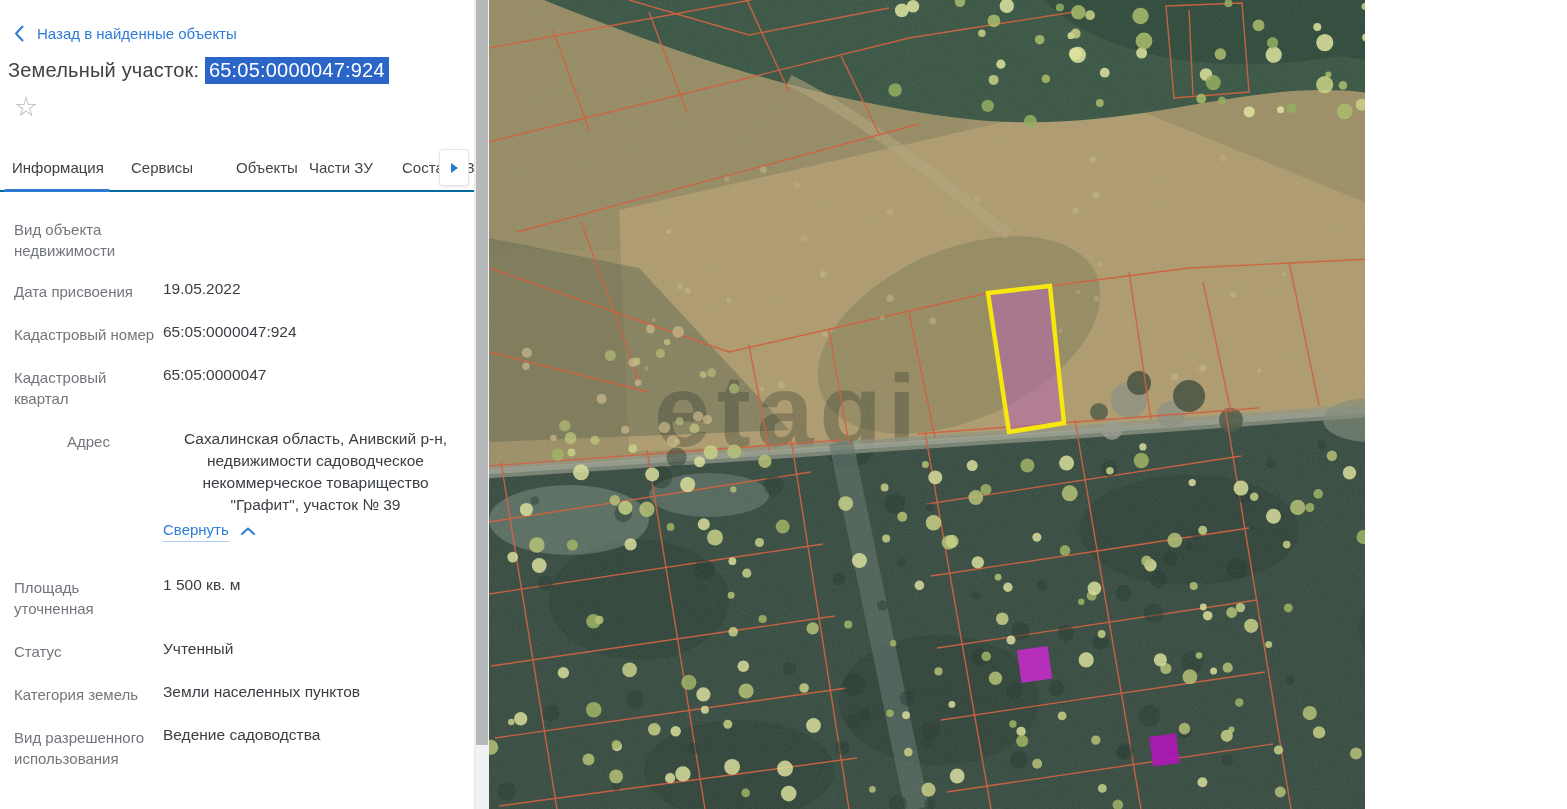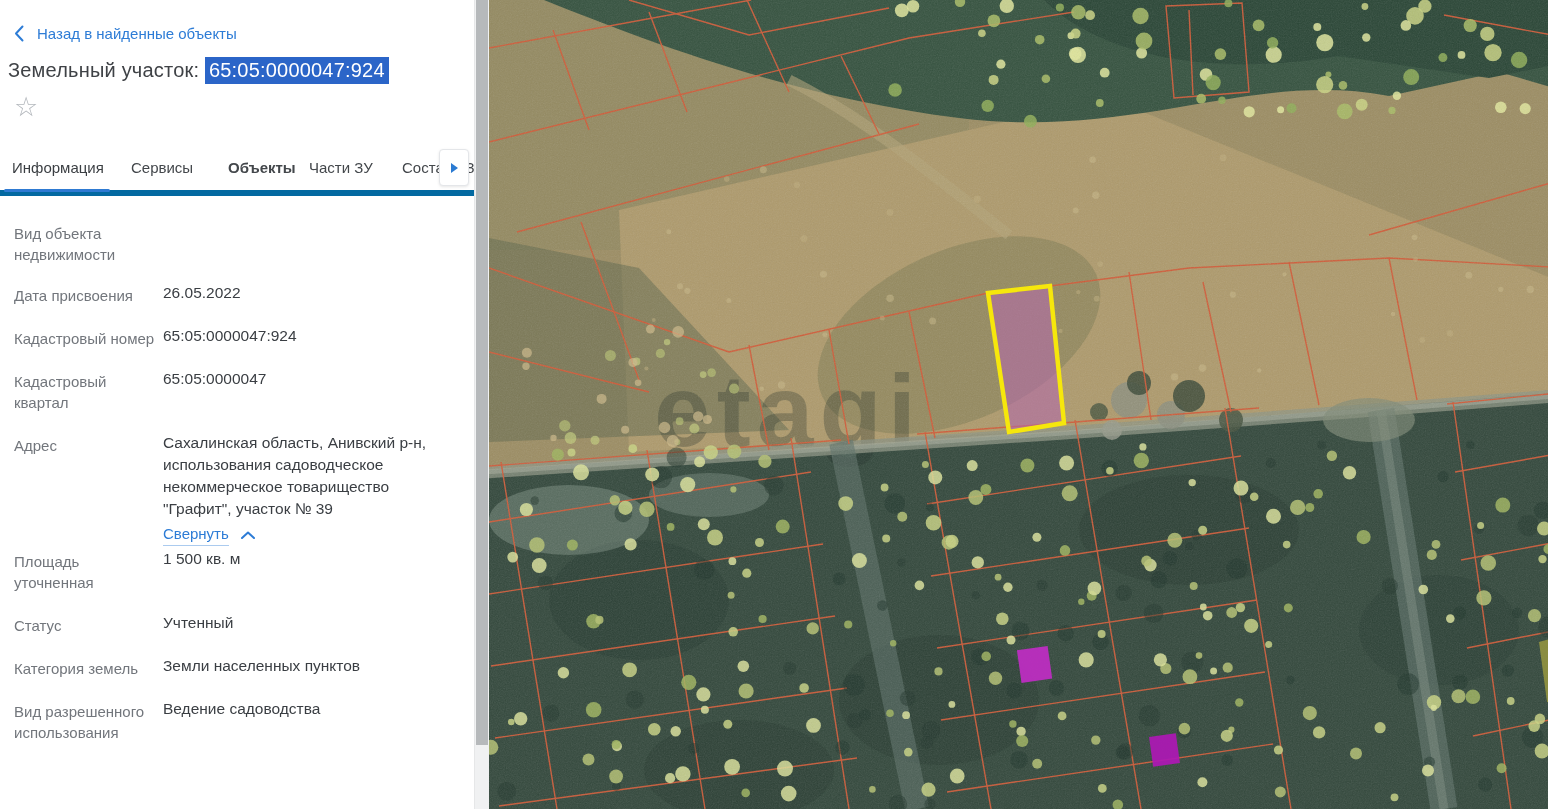--- a/index.html
+++ b/index.html
@@ -1,24 +1,24 @@
 <!DOCTYPE html>
 <html><head>
 <meta charset="utf-8">
 <style>
   html,body{margin:0;padding:0;background:#ffffff;}
-  .app{position:relative;width:1548px;height:809px;display:flex;font-family:"Liberation Sans",sans-serif;overflow:hidden;background:#0c4a6e;}
+  .app{position:relative;width:1365px;height:809px;display:flex;font-family:"Liberation Sans",sans-serif;overflow:hidden;background:#0c4a6e;}
   
   .panel{width:474px;min-width:474px;height:809px;background:#fff;position:relative;overflow:hidden;}
   .back{display:flex;align-items:center;gap:13px;margin:25px 0 0 14px;color:#2d7cd6;font-size:15px;text-decoration:none;cursor:pointer;}
   .back svg{flex:0 0 auto;}
   .title{margin:17px 0 0 8px;font-size:20px;font-weight:400;color:#3f4246;letter-spacing:.2px;}
   .title mark{background:#2b65c8;color:#fff;padding:2px 4px 3px 4px;font-weight:400;}
   .star-btn{margin:10px 0 0 10px;background:none;border:none;font-size:27px;line-height:30px;color:#b4b8bd;cursor:pointer;padding:0 4px;}
-  .tabs{position:relative;margin-top:26px;height:42px;border-bottom:6px solid #0369a1;}
+  .tabs{position:relative;margin-top:26px;height:42px;border-bottom:2px solid #0369a1;}
   .tab{position:absolute;top:11px;font-size:15px;color:#43474b;white-space:nowrap;cursor:pointer;}
   .tab-underline{position:absolute;left:4px;bottom:-2px;width:106px;height:3px;background:#2e7ad2;border-radius:2px;}
   .tabs-more{position:absolute;top:1px;right:5px;width:30px;height:37px;background:#fff;border:1px solid #e4e6e9;border-radius:4px;box-shadow:0 1px 3px rgba(0,0,0,.10);display:flex;align-items:center;justify-content:center;cursor:pointer;z-index:2;}
   .fields{padding:24px 6px 0 14px;}
   .row{display:flex;margin-bottom:17px;}
   .flabel{flex:0 0 149px;font-size:15px;line-height:21px;color:#72767c;padding-top:3px;}
   .fvalue{flex:1;font-size:15.5px;line-height:22px;color:#3a3e43;}
   .row.single{margin-bottom:19px;}
   .collapse{margin-top:3px;display:flex;align-items:center;gap:12px;}
   .collapse a{color:#2d7cd6;font-size:15px;text-decoration:none;border-bottom:1px solid rgba(45,124,214,.4);cursor:pointer;}
@@ -46,53 +46,53 @@
 
     <h1 class="title"><span>Земельный участок:</span>
       <mark>65:05:0000047:924</mark>
     </h1>
 
     <button class="star-btn"><span>☆</span></button>
 
     <nav class="tabs">
       <span class="tab" style="left:12px;color:#3b3f43;">Информация</span>
       <span class="tab" style="left:131px;">Сервисы</span>
-      <span class="tab" style="left:228px;font-weight:bold;">Объекты</span>
+      <span class="tab" style="left:236px;">Объекты</span>
       <span class="tab" style="left:309px;">Части ЗУ</span>
       <span class="tab" style="left:402px;z-index:1;">Состав ЕЗ</span>
       <span class="tab-underline"></span>
       <button class="tabs-more">
         <svg width="9" height="12" viewBox="0 0 9 12">
             <polygon points="1,1 8,6 1,11" fill="#2a7ad2"></polygon>
           </svg>
       </button>
     </nav>
 
     <div class="fields">
       <div class="row">
         <div class="flabel">Вид объекта недвижимости</div>
       </div>
       <div class="row single">
         <div class="flabel">Дата присвоения</div>
-        <div class="fvalue">26.05.2022</div>
+        <div class="fvalue">19.05.2022</div>
       </div>
       <div class="row single">
         <div class="flabel">Кадастровый номер</div>
         <div class="fvalue">65:05:0000047:924</div>
       </div>
       <div class="row single">
         <div class="flabel">Кадастровый квартал</div>
         <div class="fvalue">65:05:0000047</div>
       </div>
 
-      <div class="row" style="margin-bottom:2px;">
+      <div class="row" style="margin-bottom:32px;text-align:center;">
         <div class="flabel">Адрес</div>
         <div class="fvalue">
           <div>Сахалинская область, Анивский р-н,</div>
-          <div>использования садоводческое</div>
+          <div>недвижимости садоводческое</div>
           <div>некоммерческое товарищество</div>
           <div>"Графит", участок № 39</div>
           <div class="collapse">
             <a>Свернуть</a>
             <svg width="14" height="8" viewBox="0 0 14 8">
                 <polyline points="1,7 7,1.5 13,7" fill="none" stroke="#2d7cd6" stroke-width="2" stroke-linecap="round" stroke-linejoin="round"></polyline>
               </svg>
           </div>
         </div>
       </div>

